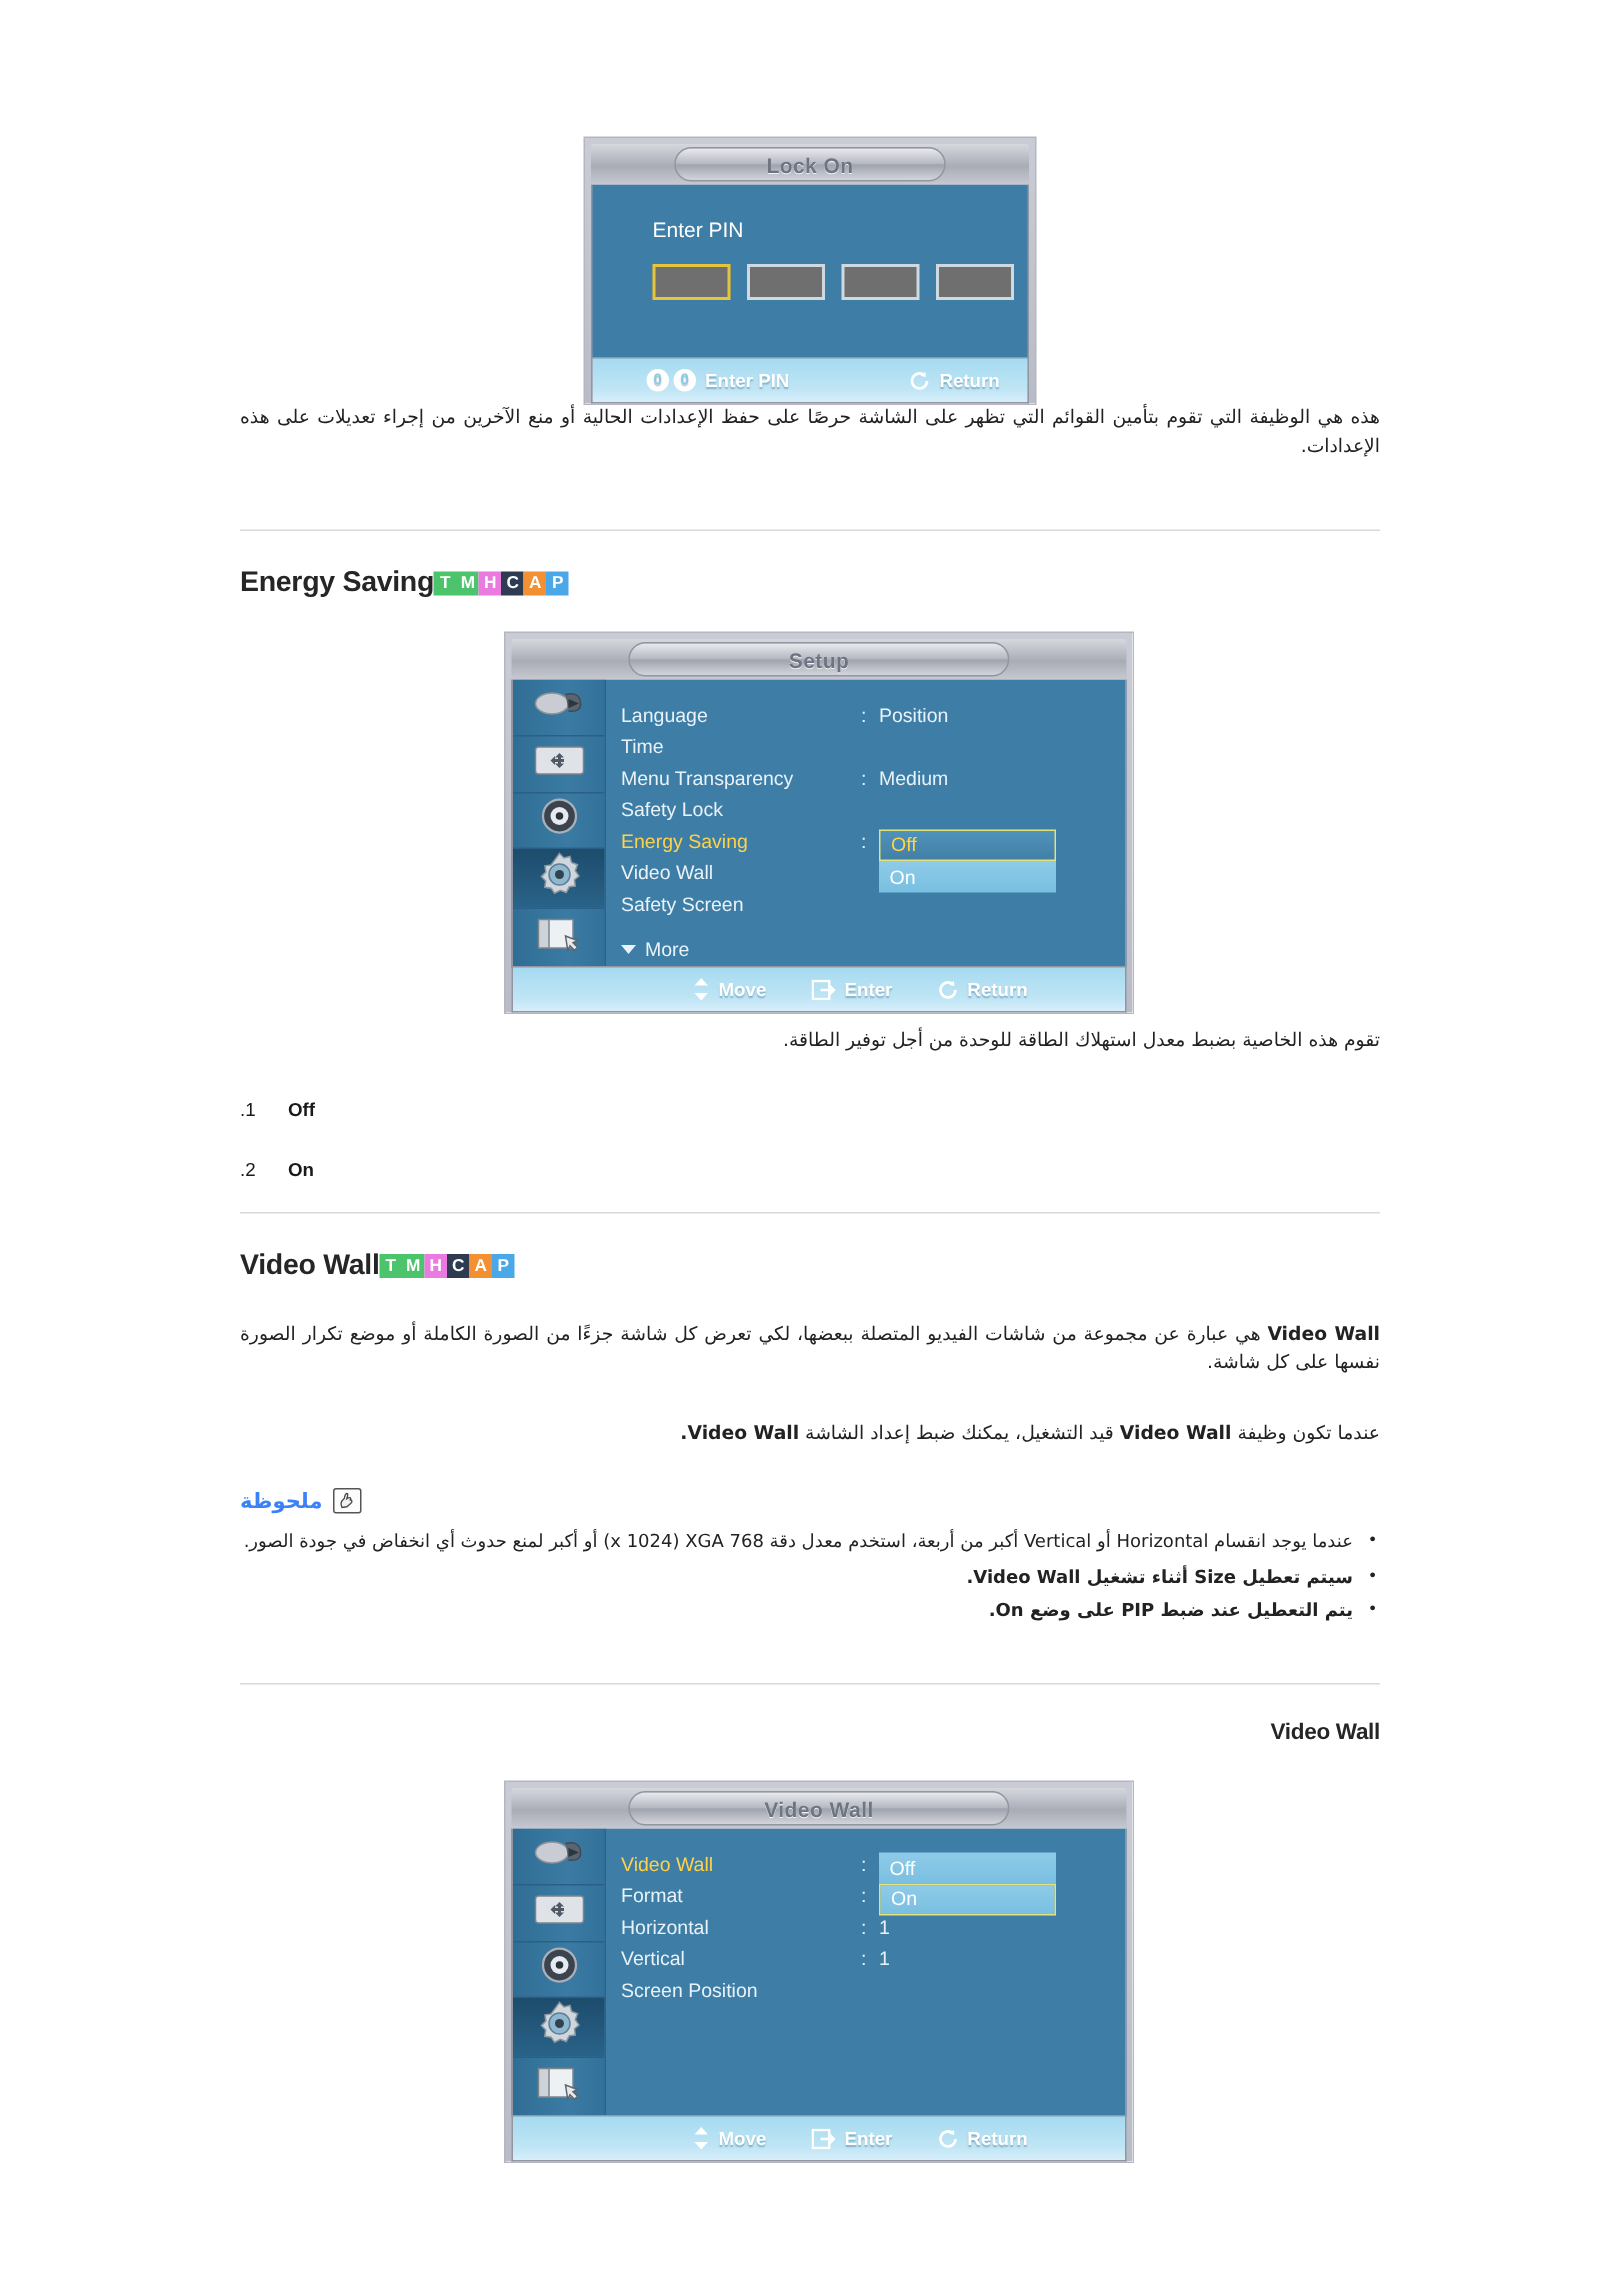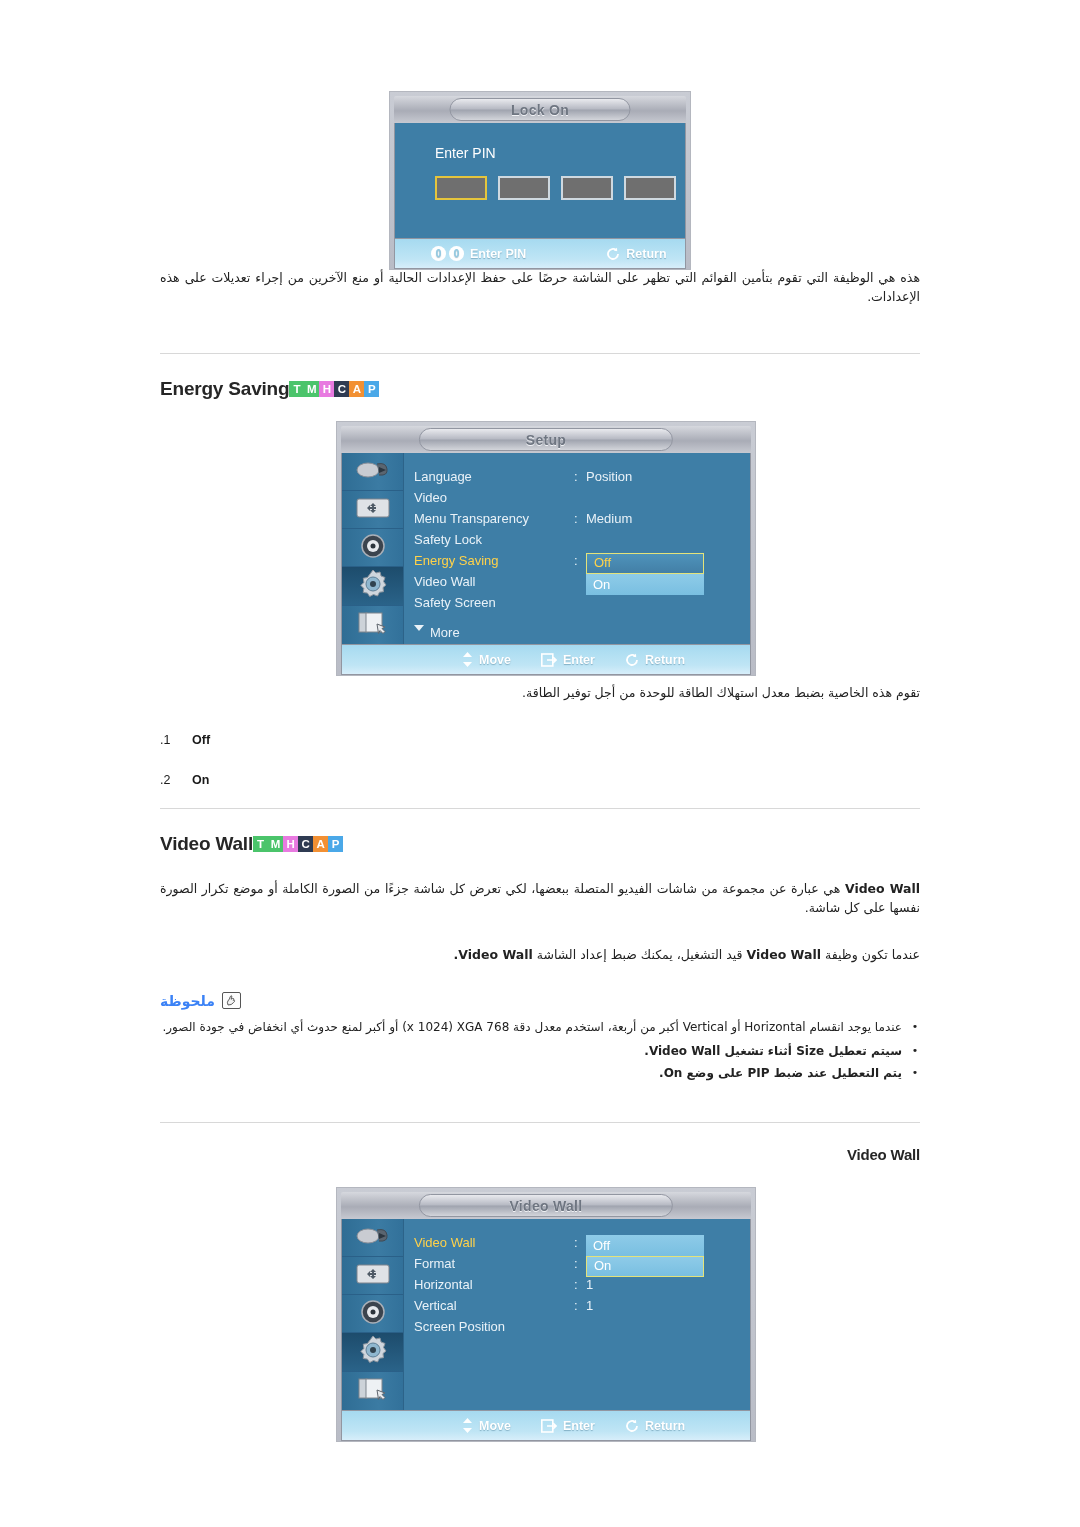--- a/index.html
+++ b/index.html
@@ -133,21 +133,21 @@
     display:flex; flex-direction:row; align-items:baseline;
     height:21px; font-size:13px; color:#e9f2f8;
     padding-left:10px;
   }
   .menu-label { width:160px; flex:0 0 160px; }
   .menu-colon { width:12px; flex:0 0 12px; }
   .menu-value { flex:0 0 auto; }
   .menu-row.selected .menu-label { color:#ffd24a; }
 
   .more-row {
-    display:flex; gap:6px;
+    display:flex; align-items:center; gap:6px;
     font-size:13px; color:#e9f2f8; padding-left:10px; margin-top:9px;
   }
   .caret-down {
     width:0;height:0;border-left:5px solid transparent;border-right:5px solid transparent;
     border-top:6px solid #e9f2f8;
   }
 
   
   .dd {
     position:absolute; width:118px;
@@ -309,21 +309,21 @@
             </span>
           </div>
         </div>
         <div class="osd-main">
           <div class="menu-row">
             <span class="menu-label">Language</span>
             <span class="menu-colon">:</span>
             <span class="menu-value">Position</span>
           </div>
           <div class="menu-row">
-            <span class="menu-label">Video</span>
+            <span class="menu-label">Time</span>
           </div>
           <div class="menu-row">
             <span class="menu-label">Menu Transparency</span>
             <span class="menu-colon">:</span>
             <span class="menu-value">Medium</span>
           </div>
           <div class="menu-row">
             <span class="menu-label">Safety Lock</span>
           </div>
           <div class="menu-row selected">

